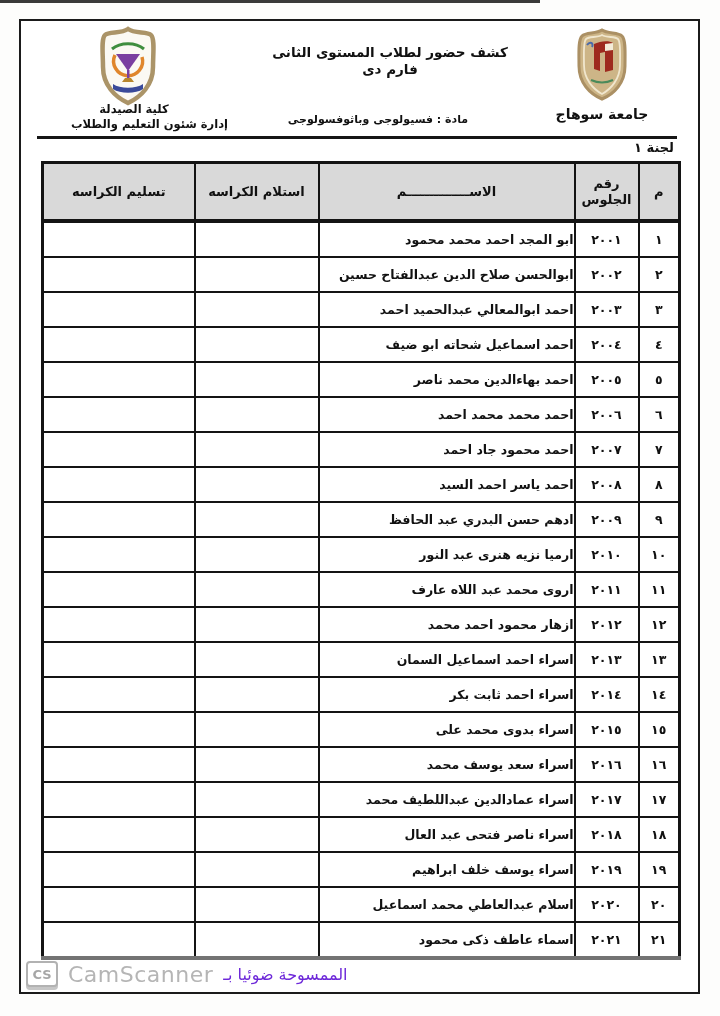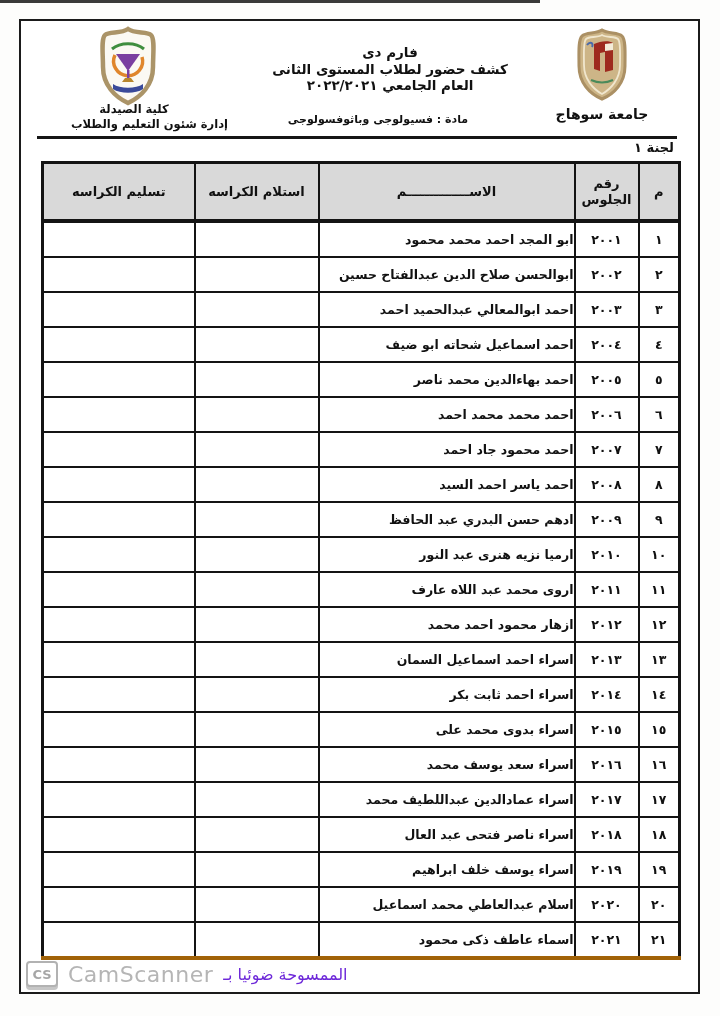--- a/index.html
+++ b/index.html
@@ -29,21 +29,21 @@
   .committee{position:absolute;right:46px;top:140px;font-size:13px;font-weight:bold;direction:rtl;margin-left:20px;}
   
   .roster{position:absolute;left:41px;top:161px;border-collapse:collapse;table-layout:fixed;
     direction:rtl;border:3px solid #141414;}
   .roster th,.roster td{border:2px solid #141414;padding:0;vertical-align:middle;}
   .roster thead th{
     background:#d9d9d9;height:55px;font-size:13px;font-weight:bold;text-align:center;
     border-bottom:4px solid #141414;line-height:16px;
   }
   .roster td{height:33px;font-size:12.5px;font-weight:bold;background:#ffffff;}
-  .roster tbody tr:last-child td{border-bottom:4px solid #a16207;}
+  .roster tbody tr:last-child td{border-bottom:4px solid #737373;}
   .col-idx{width:41px;} .col-seat{width:64px;} .col-name{width:256px;}
   .col-recv{width:124px;} .col-sub{width:152px;}
   .c-idx,.c-seat{text-align:center;}
   .c-name{text-align:right;padding-right:9px;}
   
   .footer{position:absolute;left:26px;top:959px;width:660px;height:30px;
     display:flex;align-items:center;gap:10px;direction:ltr;}
   .cs-badge{
     width:28px;height:22px;border:2px solid #b2b2b2;border-radius:4px;
     box-shadow:0 3px 0 #c6c6c6;color:#a6a6a6;font-size:13px;font-weight:bold;
@@ -65,23 +65,22 @@
     <path d="M17 29 A14.5 14.5 0 1 0 44 31" fill="none" stroke="#e0862c" stroke-width="3.5"></path>
     <path d="M18 28 L42 28 L30 45 Z" fill="#7a3fa0"></path>
     <rect x="29" y="44" width="2.5" height="9" fill="#7a3fa0"></rect>
     <path d="M24 56 L36 56 L33 52 L27 52 Z" fill="#b8862c"></path>
     <path d="M15 58 C22 63 38 63 45 58 L45 63 C38 68 22 68 15 63 Z" fill="#3a4a9a"></path>
   </svg>
   <div class="college-line1">كلية الصيدلة</div>
   <div class="college-line2">إدارة شئون التعليم والطلاب</div>
 
   <div class="center-titles">
+    <div>كشف حضور لطلاب المستوى الثانى</div>
     <div>فارم دى</div>
-    <div>كشف حضور لطلاب المستوى الثانى</div>
-    <div>العام الجامعي ٢٠٢٢/٢٠٢١</div>
   </div>
   <div class="subject-line">مادة : فسيولوجى وباثوفسولوجى</div>
 
   <svg class="university-logo" width="56" height="76" viewBox="0 0 56 74">
     <path d="M28 2 C34 6 44 4 48 8 C52 12 51 26 51 38 C51 55 40 66 28 71 C16 66 5 55 5 38 C5 26 4 12 8 8 C12 4 22 6 28 2 Z" fill="#cdb587" stroke="#ab9064" stroke-width="3"></path>
     <path d="M28 7 C33 10 41 8 44 11 C47 14 46 26 46 37 C46 51 37 61 28 66 C19 61 10 51 10 37 C10 26 9 14 12 11 C15 8 23 10 28 7 Z" fill="none" stroke="#f0e6cd" stroke-width="1.8"></path>
     <path d="M20 16 C26 13 35 12 39 15 L39 42 L31 44 L31 24 L26 25 L26 43 L20 41 Z" fill="#9e2a1e"></path>
     <path d="M31 16 L39 15 L39 22 L31 23 Z" fill="#f4ecd9"></path>
     <path d="M13 17 C16 13 20 15 18 19" fill="none" stroke="#4a6aaa" stroke-width="2"></path>
     <path d="M17 52 Q28 57 39 52" fill="none" stroke="#4a8a5a" stroke-width="2"></path>

